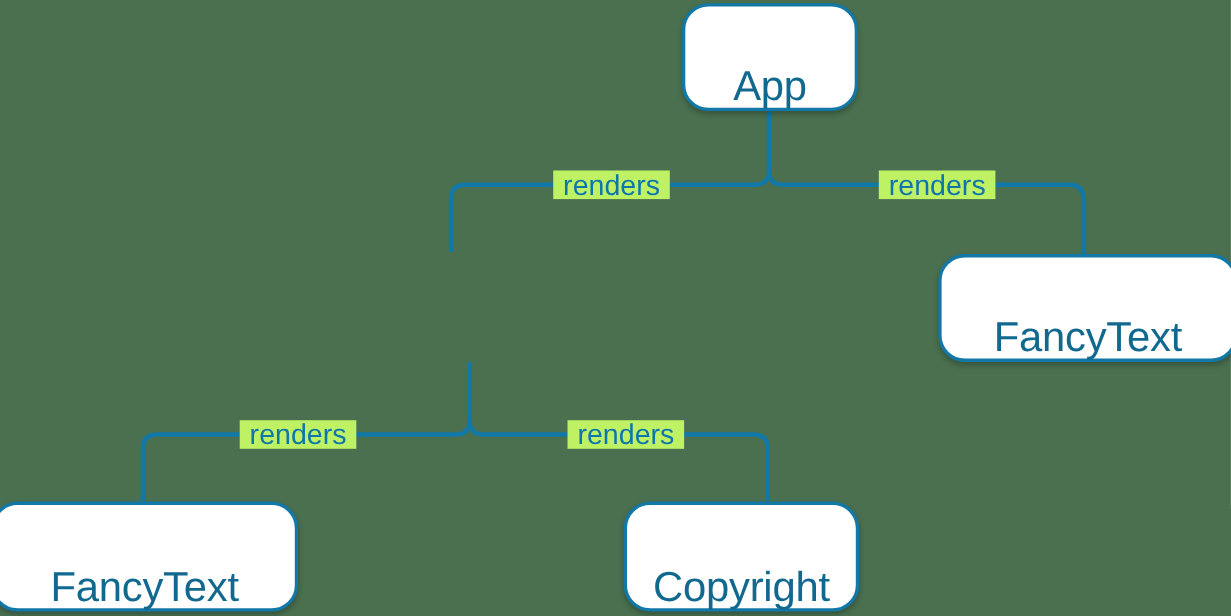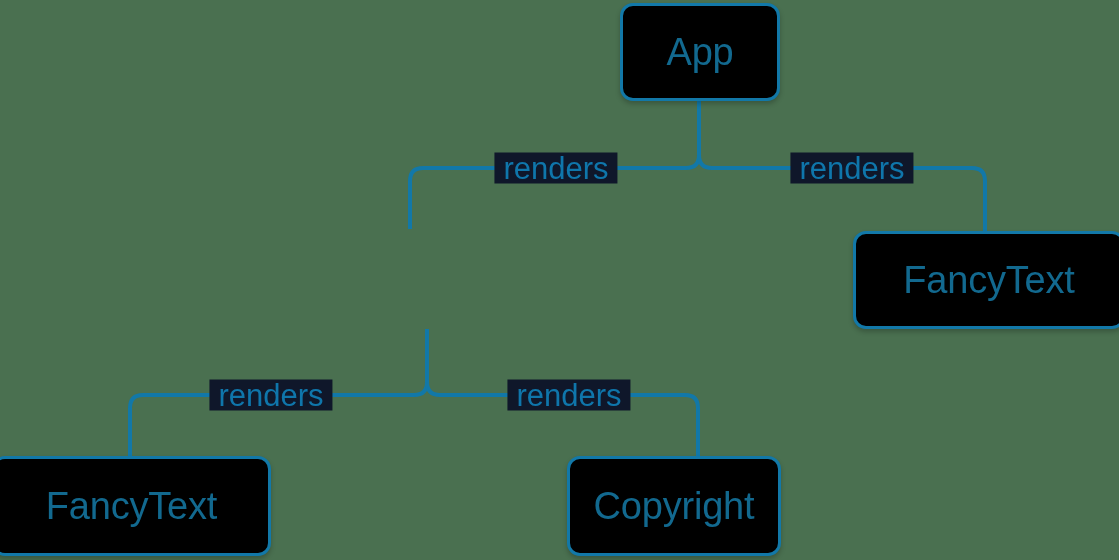--- a/index.html
+++ b/index.html
@@ -21,44 +21,44 @@
   #connector-layer {
     position: absolute;
     left: 0;
     top: 0;
     width: 1119px;
     height: 560px;
   }
   .node-box {
     position: absolute;
     box-sizing: border-box;
-    background: #000000;
+    background: #ffffff;
     border: 3px solid #1278a8;
-    border-radius: 13px;
+    border-radius: 24px;
     box-shadow: 0 3px 5px rgba(0,0,0,0.22);
     display: flex;
-    align-items: center;
+    align-items: flex-end;
     justify-content: center;
   }
   .node-label {
     color: #12698f;
     font-size: 38px;
     font-weight: 400;
     letter-spacing: -0.2px;
     line-height: 1;
     white-space: nowrap;
   }
   .edge-label {
     position: absolute;
     color: #0f76ab;
-    font-size: 31px;
+    font-size: 26px;
     font-weight: 400;
     line-height: 1;
     white-space: nowrap;
-    background: #0f172a;
+    background: #bef264;
     padding: 0 9px;
   }
 </style>
 </head>
 <body>
 
 <div id="diagram-root">
 
   <svg id="connector-layer" viewBox="0 0 1119 560" width="1119" height="560" fill="none">
     <g stroke="#1278a8" stroke-width="4" fill="none" stroke-linecap="butt">

